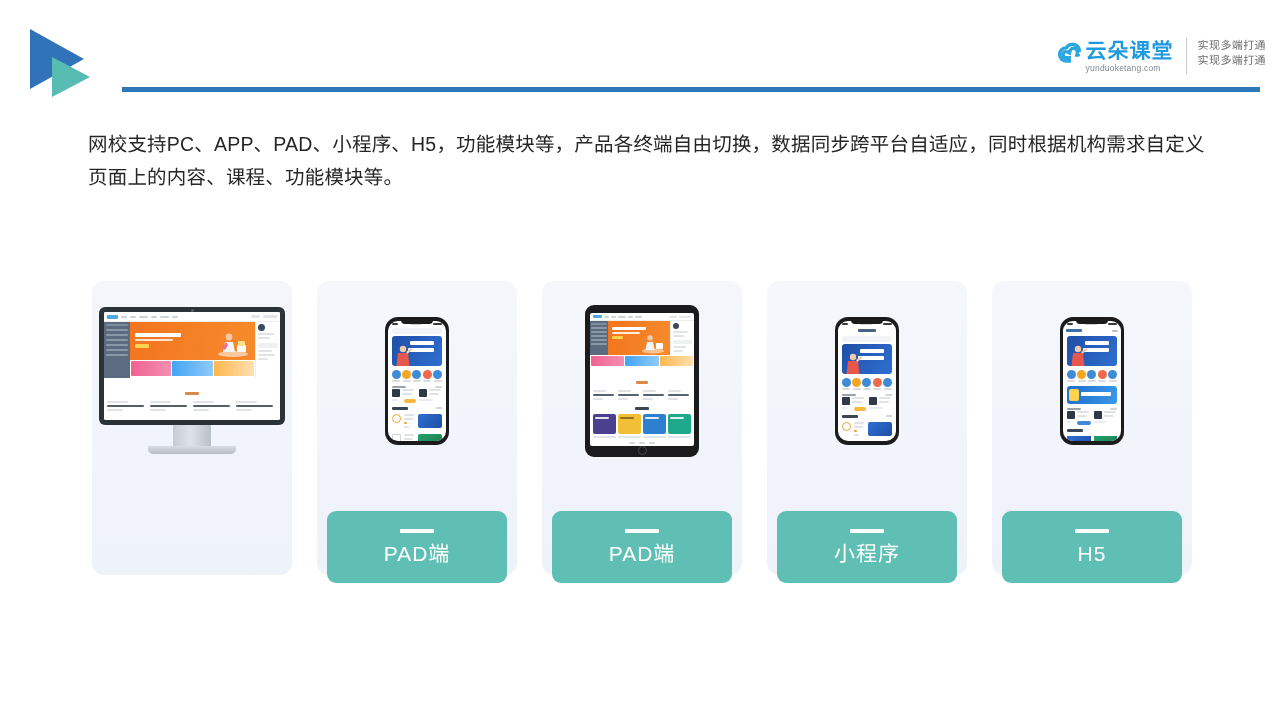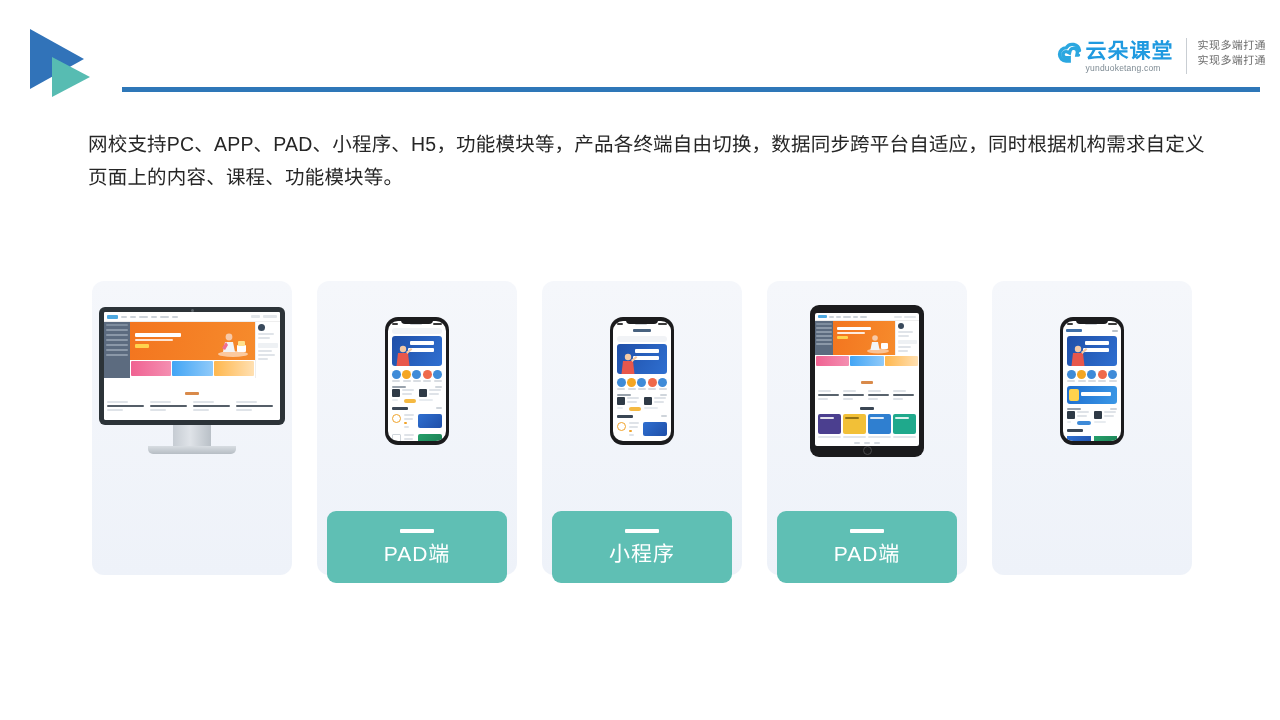--- a/index.html
+++ b/index.html
@@ -559,130 +559,20 @@
       </div>
     </div>
     <div class="card-btn">
       <div class="btn-dash"></div>
       <div class="btn-label">PAD端</div>
     </div>
   </div>
 
   <div class="card">
     <div class="device-area">
-      <div class="phone">
-        <div class="phone-frame" style="width:64px;height:128px;">
-          <div class="phone-notch"></div>
-          <div class="phone-screen">
-            <div class="ph-status">
-                <span style="width:6px"></span>
-                <span style="width:12px;background:#cfd3d8"></span>
-                <span style="width:9px"></span>
-              </div>
-            <div class="ph-title">
-                <i></i>
-              </div>
-            <div class="ph-search"></div>
-            <div class="ph-banner">
-              <div class="bl">
-                <i style="width:24px;height:4px;margin-left:14px"></i>
-                <i style="width:26px;height:4px;margin-left:12px"></i>
-              </div>
-              <svg class="person" viewBox="0 0 18 22">
-                <circle cx="8" cy="5" r="3.2" fill="#f4c9a5"></circle>
-                <path d="M3 9h10l1.5 13H1.5z" fill="#e8574b"></path>
-                <path d="M11 8l5-4 1.4 1.6-5 4.4z" fill="#f4c9a5"></path>
-              </svg>
-            </div>
-            <div class="ph-icons">
-              <div class="ic">
-                  <div class="dot" style="background:#3f8bd8"></div>
-                  <div class="lb"></div>
-                </div>
-              <div class="ic">
-                  <div class="dot" style="background:#f5a623"></div>
-                  <div class="lb"></div>
-                </div>
-              <div class="ic">
-                  <div class="dot" style="background:#3f8bd8"></div>
-                  <div class="lb"></div>
-                </div>
-              <div class="ic">
-                  <div class="dot" style="background:#ef6a4b"></div>
-                  <div class="lb"></div>
-                </div>
-              <div class="ic">
-                  <div class="dot" style="background:#3f8bd8"></div>
-                  <div class="lb"></div>
-                </div>
-            </div>
-            <div class="ph-rowhdr">
-                <i style="width:14px"></i>
-                <i style="width:7px;background:#d0d6dc"></i>
-              </div>
-            <div class="ph-cards2">
-              <div class="c">
-                  <div class="ico"></div>
-                  <div class="tx">
-                    <i style="width:90%"></i>
-                    <i style="width:75%"></i>
-                  </div>
-                </div>
-              <div class="c">
-                  <div class="ico"></div>
-                  <div class="tx">
-                    <i style="width:90%"></i>
-                    <i style="width:75%"></i>
-                  </div>
-                </div>
-            </div>
-            <div class="ph-cards2" style="margin-top:2px">
-              <div class="c">
-                  <div class="tx">
-                    <i style="width:60%;background:#e8ecf0"></i>
-                  </div>
-                  <div style="width:12px;height:4px;background:#f5b942;border-radius:2px"></div>
-                </div>
-              <div class="c">
-                  <div class="tx">
-                    <i style="width:60%;background:#e8ecf0"></i>
-                  </div>
-                </div>
-            </div>
-            <div class="ph-sect">
-                <div class="h"></div>
-                <div class="m"></div>
-              </div>
-            <div class="ph-item">
-              <div style="width:7px;height:7px;border:1px solid #f0a32a;border-radius:50%;flex:0 0 7px"></div>
-              <div class="lft">
-                  <i style="width:95%"></i>
-                  <i style="width:80%"></i>
-                  <i style="width:30%;background:#f0a32a"></i>
-                  <i style="width:45%"></i>
-                </div>
-              <div class="thumb" style="background:linear-gradient(135deg,#2f6fd0,#1f4fa8)"></div>
-            </div>
-            <div class="ph-item">
-              
-              
-              
-            </div>
-          </div>
-        </div>
-      </div>
-    </div>
-    <div class="card-btn">
-      <div class="btn-dash"></div>
-      <div class="btn-label">小程序</div>
-    </div>
-  </div>
-
-  <div class="card">
-    <div class="device-area">
       <div class="tablet">
         <div class="tab-frame" style="width:114px;height:152px;">
           <div class="tab-screen">
             <div class="tb-nav">
               <div class="lg"></div>
               <i></i>
                 <i></i>
                 <i style="width:8px"></i>
                 <i></i>
                 <i style="width:7px"></i>
@@ -794,25 +684,25 @@
     <div class="device-area">
       <div class="phone">
         <div class="phone-frame" style="width:64px;height:128px;">
           <div class="phone-notch"></div>
           <div class="phone-screen">
             <div class="ph-status">
                 <span style="width:6px"></span>
                 <span style="width:12px;background:#cfd3d8"></span>
                 <span style="width:9px"></span>
               </div>
-            <div class="ph-title" style="justify-content:space-between;padding:0 3px;box-sizing:border-box">
-              <i style="width:16px;background:#3f6fa8"></i>
-                <i style="width:6px;height:2px;background:#b9c1c9"></i>
-            </div>
-            <div class="ph-banner" style="margin-top:2px">
+            <div class="ph-title">
+                <i></i>
+              </div>
+            <div class="ph-search"></div>
+            <div class="ph-banner">
               <div class="bl">
                 <i style="width:24px;height:4px;margin-left:14px"></i>
                 <i style="width:26px;height:4px;margin-left:12px"></i>
               </div>
               <svg class="person" viewBox="0 0 18 22">
                 <circle cx="8" cy="5" r="3.2" fill="#f4c9a5"></circle>
                 <path d="M3 9h10l1.5 13H1.5z" fill="#e8574b"></path>
                 <path d="M11 8l5-4 1.4 1.6-5 4.4z" fill="#f4c9a5"></path>
               </svg>
             </div>
@@ -831,20 +721,130 @@
                 </div>
               <div class="ic">
                   <div class="dot" style="background:#ef6a4b"></div>
                   <div class="lb"></div>
                 </div>
               <div class="ic">
                   <div class="dot" style="background:#3f8bd8"></div>
                   <div class="lb"></div>
                 </div>
             </div>
+            <div class="ph-rowhdr">
+                <i style="width:14px"></i>
+                <i style="width:7px;background:#d0d6dc"></i>
+              </div>
+            <div class="ph-cards2">
+              <div class="c">
+                  <div class="ico"></div>
+                  <div class="tx">
+                    <i style="width:90%"></i>
+                    <i style="width:75%"></i>
+                  </div>
+                </div>
+              <div class="c">
+                  <div class="ico"></div>
+                  <div class="tx">
+                    <i style="width:90%"></i>
+                    <i style="width:75%"></i>
+                  </div>
+                </div>
+            </div>
+            <div class="ph-cards2" style="margin-top:2px">
+              <div class="c">
+                  <div class="tx">
+                    <i style="width:60%;background:#e8ecf0"></i>
+                  </div>
+                  <div style="width:12px;height:4px;background:#f5b942;border-radius:2px"></div>
+                </div>
+              <div class="c">
+                  <div class="tx">
+                    <i style="width:60%;background:#e8ecf0"></i>
+                  </div>
+                </div>
+            </div>
+            <div class="ph-sect">
+                <div class="h"></div>
+                <div class="m"></div>
+              </div>
+            <div class="ph-item">
+              <div style="width:7px;height:7px;border:1px solid #f0a32a;border-radius:50%;flex:0 0 7px"></div>
+              <div class="lft">
+                  <i style="width:95%"></i>
+                  <i style="width:80%"></i>
+                  <i style="width:30%;background:#f0a32a"></i>
+                  <i style="width:45%"></i>
+                </div>
+              <div class="thumb" style="background:linear-gradient(135deg,#2f6fd0,#1f4fa8)"></div>
+            </div>
+            <div class="ph-item">
+              
+              
+              
+            </div>
+          </div>
+        </div>
+      </div>
+    </div>
+    <div class="card-btn">
+      <div class="btn-dash"></div>
+      <div class="btn-label">小程序</div>
+    </div>
+  </div>
+
+  <div class="card">
+    <div class="device-area">
+      <div class="phone">
+        <div class="phone-frame" style="width:64px;height:128px;">
+          <div class="phone-notch"></div>
+          <div class="phone-screen">
+            <div class="ph-status">
+                <span style="width:6px"></span>
+                <span style="width:12px;background:#cfd3d8"></span>
+                <span style="width:9px"></span>
+              </div>
+            <div class="ph-title" style="justify-content:space-between;padding:0 3px;box-sizing:border-box">
+              <i style="width:16px;background:#3f6fa8"></i>
+                <i style="width:6px;height:2px;background:#b9c1c9"></i>
+            </div>
+            <div class="ph-banner" style="margin-top:2px">
+              <div class="bl">
+                <i style="width:24px;height:4px;margin-left:14px"></i>
+                <i style="width:26px;height:4px;margin-left:12px"></i>
+              </div>
+              <svg class="person" viewBox="0 0 18 22">
+                <circle cx="8" cy="5" r="3.2" fill="#f4c9a5"></circle>
+                <path d="M3 9h10l1.5 13H1.5z" fill="#e8574b"></path>
+                <path d="M11 8l5-4 1.4 1.6-5 4.4z" fill="#f4c9a5"></path>
+              </svg>
+            </div>
+            <div class="ph-icons">
+              <div class="ic">
+                  <div class="dot" style="background:#3f8bd8"></div>
+                  <div class="lb"></div>
+                </div>
+              <div class="ic">
+                  <div class="dot" style="background:#f5a623"></div>
+                  <div class="lb"></div>
+                </div>
+              <div class="ic">
+                  <div class="dot" style="background:#3f8bd8"></div>
+                  <div class="lb"></div>
+                </div>
+              <div class="ic">
+                  <div class="dot" style="background:#ef6a4b"></div>
+                  <div class="lb"></div>
+                </div>
+              <div class="ic">
+                  <div class="dot" style="background:#3f8bd8"></div>
+                  <div class="lb"></div>
+                </div>
+            </div>
             <div style="margin:2px 4px;height:18px;border-radius:3px;background:linear-gradient(100deg,#1f6fd0,#3a97e6);position:relative;overflow:hidden">
               <i style="position:absolute;left:14px;top:6px;display:block;width:30px;height:4px;background:#fff;border-radius:1px"></i>
               <div style="position:absolute;left:2px;top:3px;width:10px;height:12px;background:#ffd34d;border-radius:2px"></div>
             </div>
             <div class="ph-rowhdr">
                 <i style="width:14px"></i>
                 <i style="width:7px;background:#d0d6dc"></i>
               </div>
             <div class="ph-cards2">
               <div class="c">
@@ -883,15 +883,19 @@
                   <div class="thumb" style="width:100%;flex:1;height:13px;background:linear-gradient(135deg,#2f6fd0,#1f4fa8)"></div>
                 </div>
               <div class="c">
                   <div class="thumb" style="width:100%;flex:1;height:13px;background:linear-gradient(135deg,#24a06a,#1d7d53)"></div>
                 </div>
             </div>
           </div>
         </div>
       </div>
     </div>
+    <div class="card-btn">
+      <div class="btn-dash"></div>
+      <div class="btn-label">H5</div>
+    </div>
   </div>
 
 </div>
 
 </body></html>

